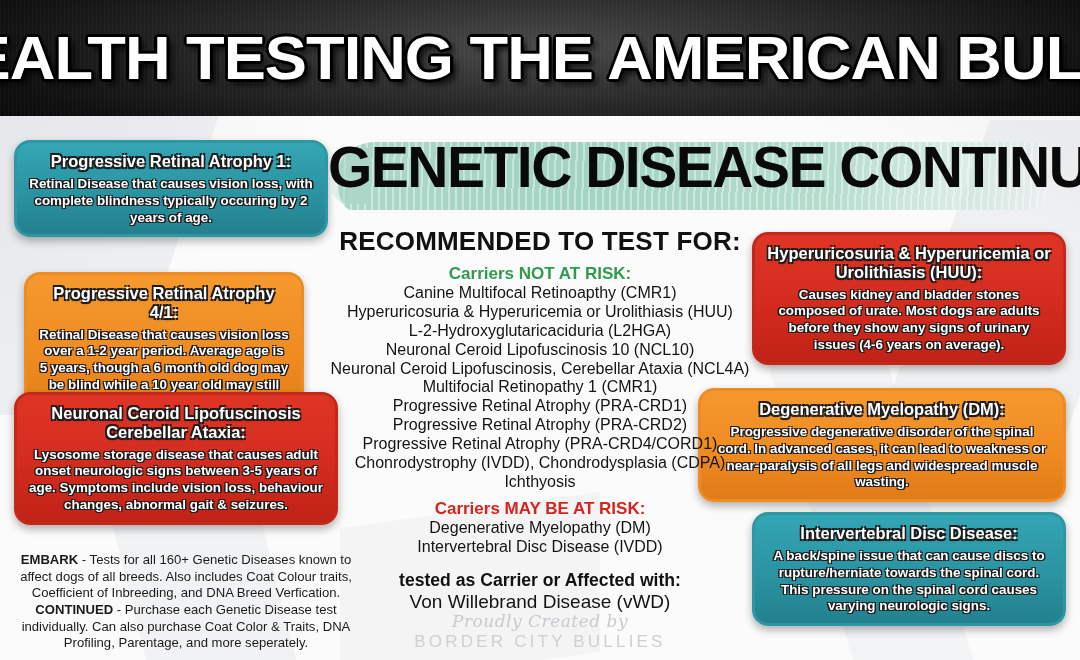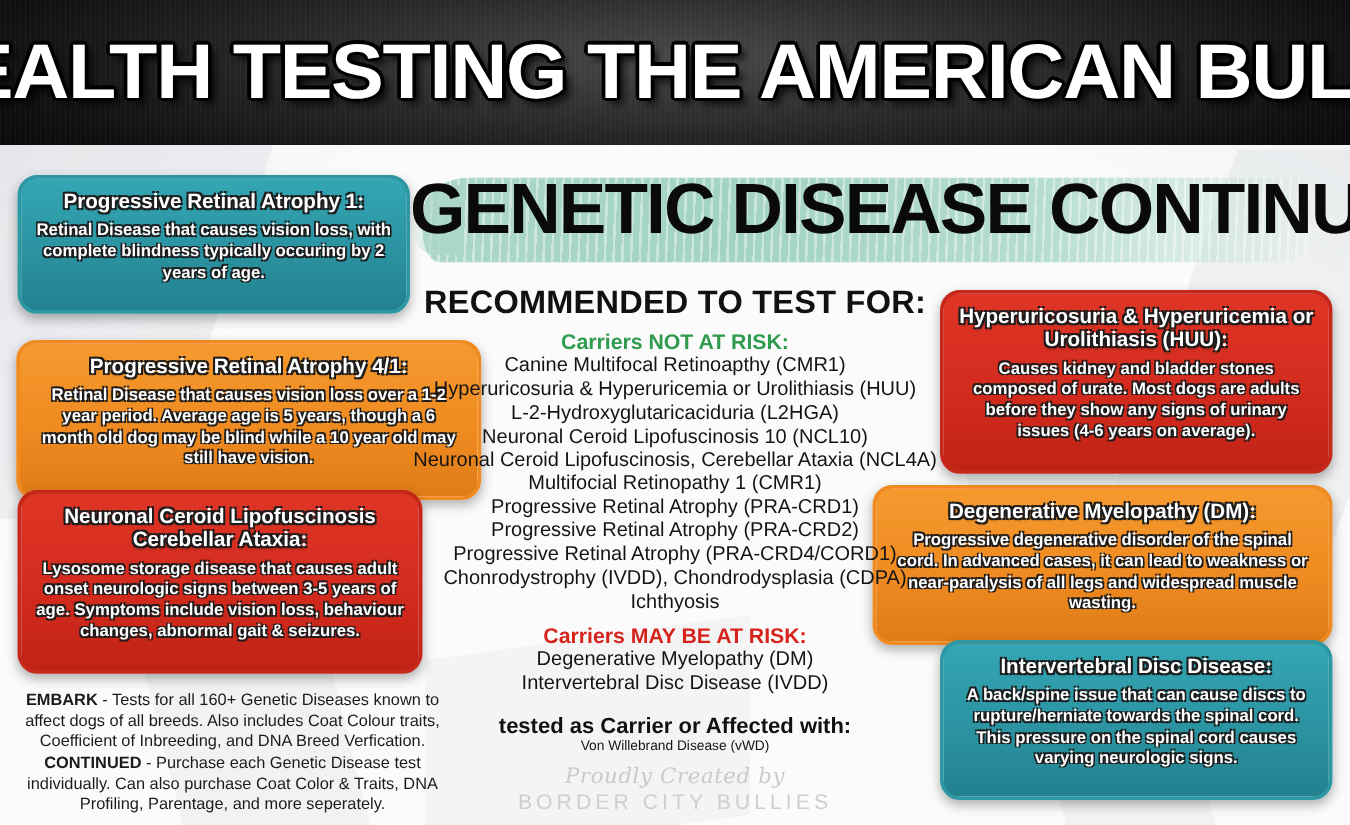--- a/index.html
+++ b/index.html
@@ -53,21 +53,21 @@
     text-shadow:
        3px 0 0 #000, -3px 0 0 #000, 0 3px 0 #000, 0 -3px 0 #000,
        2px 2px 0 #000, -2px 2px 0 #000, 2px -2px 0 #000, -2px -2px 0 #000,
        5px 5px 7px rgba(0,0,0,.85);
   }
 
   
   .card {
     position:absolute;
     border-radius:16px;
-    padding:9px 12px 22px;
+    padding:9px 12px 8px;
     text-align:center;
     color:#fff;
     box-shadow:0 4px 9px rgba(0,0,0,.30);
   }
   .card .c-title {
     font-weight:bold;
     font-size:16.5px;
     line-height:1.14;
     margin-bottom:5px;
     text-shadow:
@@ -85,21 +85,21 @@
   }
   .card.teal   { background:linear-gradient(180deg,#34a6b4 0%,#2b93a1 55%,#23818e 100%);
                  border:3px solid #2e97a4; }
   .card.orange { background:linear-gradient(180deg,#f5992e 0%,#ef8b21 55%,#e07c16 100%);
                  border:3px solid #ef8b21; }
   .card.red    { background:linear-gradient(180deg,#de3526 0%,#d32b1e 55%,#c02316 100%);
                  border:3px solid #c5281a; }
 
   
   #card-pra1    { left:14px;  top:140px; width:314px; }
-  #card-pra41   { left:13px;  top:272px; width:372px; }
+  #card-pra41   { left:24px;  top:272px; width:280px; }
   #card-ncl     { left:14px;  top:392px; width:324px; }
   
   #card-huu     { right:14px; top:232px; width:314px; }
   #card-dm      { right:14px; top:388px; width:368px; }
   #card-ivdd    { right:14px; top:512px; width:314px; }
 
   
   .footnote {
     position:absolute; left:10px; top:552px; width:352px;
     text-align:center;
@@ -149,21 +149,21 @@
   }
   .sec-head { font-weight:bold; font-size:17px; margin-top:7px; margin-bottom:0; }
   .sec-head.green { color:#2e9b4f; }
   .sec-head.red   { color:#d6241c; }
   .list { font-size:16px; line-height:1.18; color:#141414;text-align:center; }
   .list div { white-space:nowrap; }
   .other-head {
     font-weight:bold; font-size:17.6px; line-height:1.2;
     color:#111; margin-top:14px;
   }
-  .other-item { font-size:11px; line-height:1.2; color:#141414; }
+  .other-item { font-size:19px; line-height:1.2; color:#141414; }
 
   
   .signature {
     position:absolute; left:0; right:0; bottom:8px;
     width:100%; text-align:center;
     pointer-events:none;
   }
   .sig-script {
     font-family:"DejaVu Serif", serif;
     font-style:italic;

